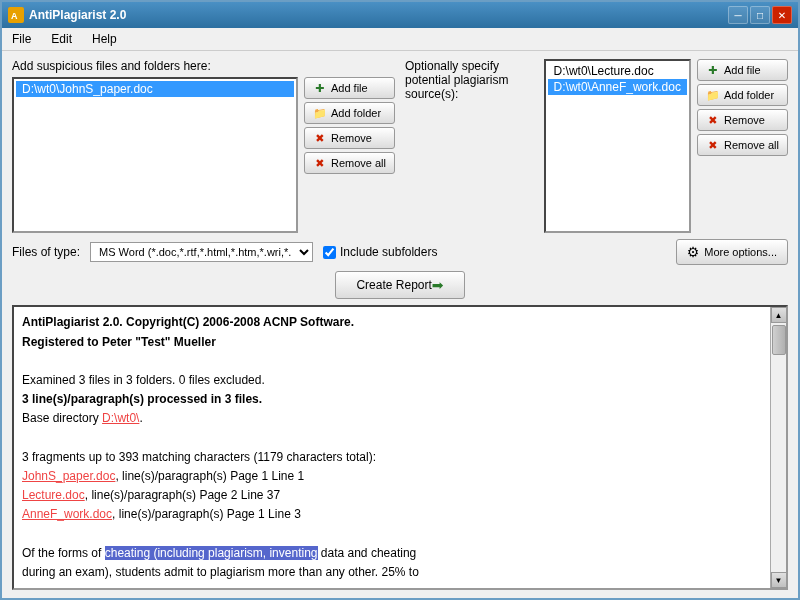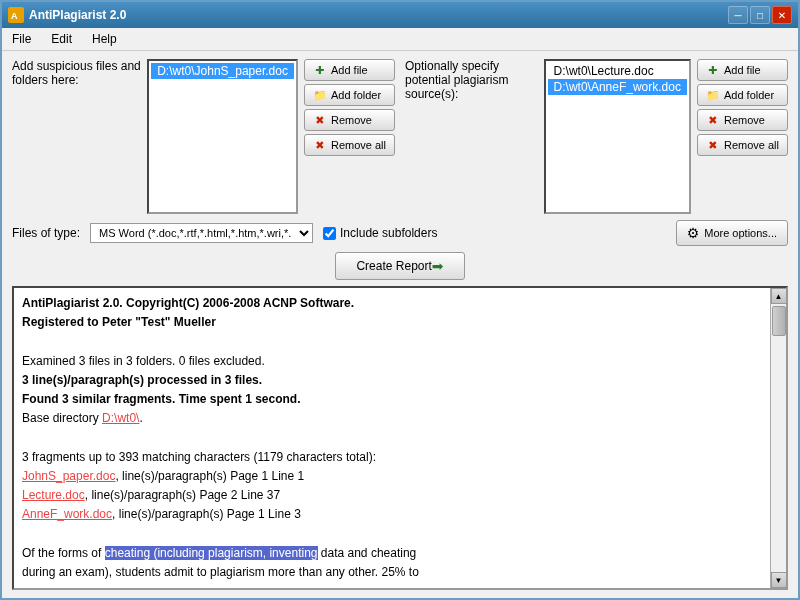--- a/index.html
+++ b/index.html
@@ -104,21 +104,21 @@
 
     .panels-row {
       display: flex;
       gap: 10px;
       flex: 1;
     }
 
     .left-panel {
       flex: 1;
       display: flex;
-      flex-direction: row;
+      flex-direction: column;
     }
 
     .right-panel {
       flex: 1;
       display: flex;
       flex-direction: row;
     }
 
     .panel-label {
       font-size: 12px;
@@ -436,21 +436,20 @@
     </div>
 
     <div class="output-wrapper">
       <div class="output-content">
         <div class="output-text">
           <div><strong>AntiPlagiarist 2.0. Copyright(C) 2006-2008 ACNP Software.</strong></div>
           <div><strong>Registered to Peter "Test" Mueller</strong></div>
           <div>&nbsp;</div>
           <div>Examined 3 files in 3 folders. 0 files excluded.</div>
           <div><strong>3 line(s)/paragraph(s) processed in 3 files.</strong></div>
-          <div><strong>Found 3 similar fragments. Time spent 1 second.</strong></div>
           <div>Base directory <a class="link">D:\wt0\</a>.</div>
           <div>&nbsp;</div>
           <div>3 fragments up to 393 matching characters (1179 characters total):</div>
           <div><a class="link">JohnS_paper.doc</a>, line(s)/paragraph(s) Page 1 Line 1</div>
           <div><a class="link">Lecture.doc</a>, line(s)/paragraph(s) Page 2 Line 37</div>
           <div><a class="link">AnneF_work.doc</a>, line(s)/paragraph(s) Page 1 Line 3</div>
           <div>&nbsp;</div>
           <div>Of the forms of <span class="highlight">cheating (including plagiarism, inventing</span> data and cheating</div>
           <div>during an exam), students admit to plagiarism more than any other. 25% to</div>
         </div>

